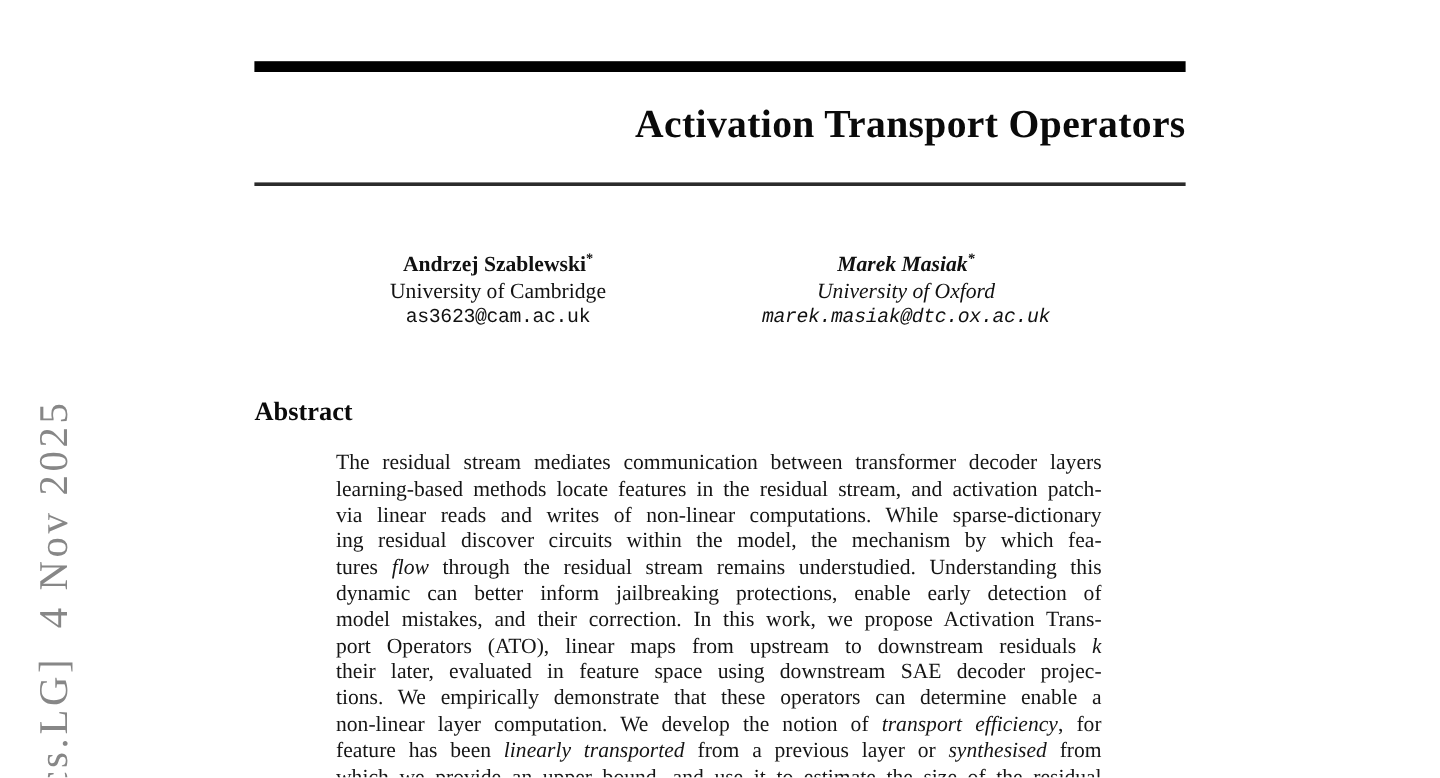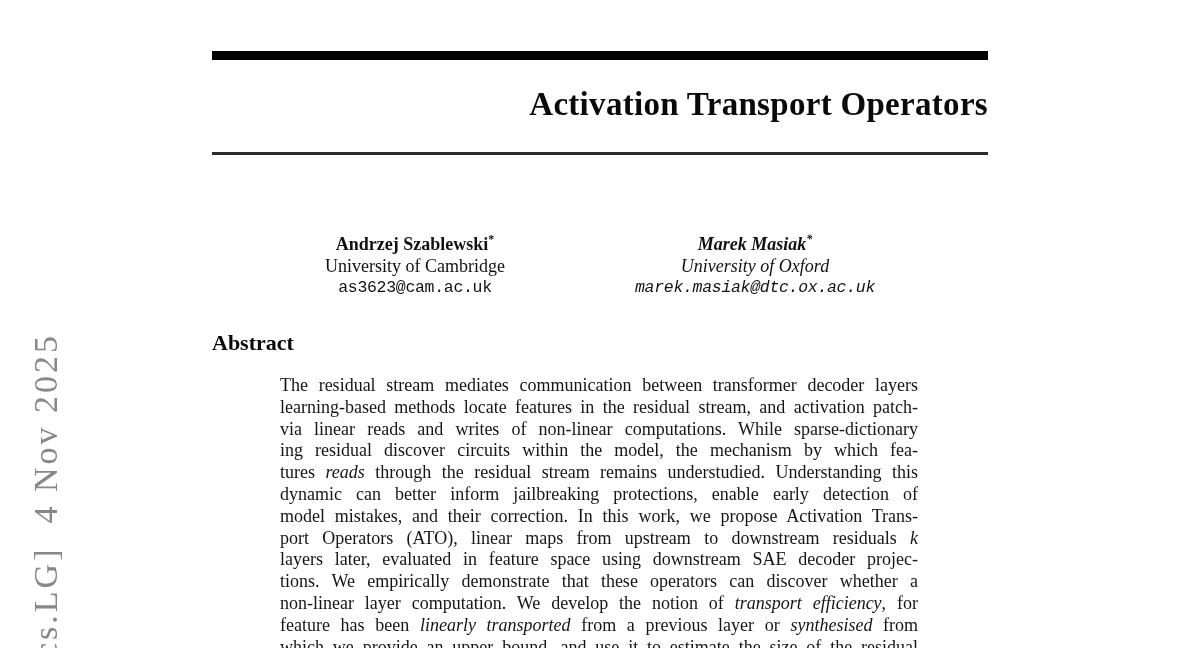--- a/index.html
+++ b/index.html
@@ -67,21 +67,21 @@
     display: flex;
   }
   .author-block {
     width: 320px;
     text-align: center;
     line-height: 22px;
     font-size: 18px;
   }
   .author-block.first { margin-left: 43px; }
   .author-block.second { margin-left: 20px; font-style: italic; }
-  .author-name { font-weight: bold; margin-top: 24px; }
+  .author-name { font-weight: bold; }
   .author-name sup { font-size: 12px; line-height: 0; }
   .author-email {
     font-family: "Liberation Mono", monospace;
     font-size: 16.5px;
     letter-spacing: -0.3px;
   }
 
   .abstract-heading {
     position: absolute;
     left: 212px;
@@ -138,24 +138,24 @@
     </div>
   </div>
 
   <div class="abstract-heading">Abstract</div>
 
   <div class="abstract-body">
       <div class="abs-line"><span>The residual stream mediates communication between transformer decoder layers</span></div>
       <div class="abs-line"><span>learning-based methods locate features in the residual stream, and activation patch-</span></div>
       <div class="abs-line"><span>via linear reads and writes of non-linear computations. While sparse-dictionary</span></div>
       <div class="abs-line"><span>ing residual discover circuits within the model, the mechanism by which fea-</span></div>
-      <div class="abs-line"><span>tures </span><span class="it">reads</span><span> through the residual stream remains understudied. Understanding this</span></div>
+      <div class="abs-line"><span>tures </span><span class="it">flow</span><span> through the residual stream remains understudied. Understanding this</span></div>
       <div class="abs-line"><span>dynamic can better inform jailbreaking protections, enable early detection of</span></div>
       <div class="abs-line"><span>model mistakes, and their correction. In this work, we propose Activation Trans-</span></div>
       <div class="abs-line"><span>port Operators (ATO), linear maps from upstream to downstream residuals </span><span class="it">k</span></div>
-      <div class="abs-line"><span>layers later, evaluated in feature space using downstream SAE decoder projec-</span></div>
-      <div class="abs-line"><span>tions. We empirically demonstrate that these operators can discover whether a</span></div>
+      <div class="abs-line"><span>their later, evaluated in feature space using downstream SAE decoder projec-</span></div>
+      <div class="abs-line"><span>tions. We empirically demonstrate that these operators can determine enable a</span></div>
       <div class="abs-line"><span>non-linear layer computation. We develop the notion of </span><span class="it">transport efficiency</span><span>, for</span></div>
       <div class="abs-line"><span>feature has been </span><span class="it">linearly transported</span><span> from a previous layer or </span><span class="it">synthesised</span><span> from</span></div>
       <div class="abs-line"><span>which we provide an upper bound, and use it to estimate the size of the residual</span></div>
     </div>
 
 </div>
 
 </body></html>

